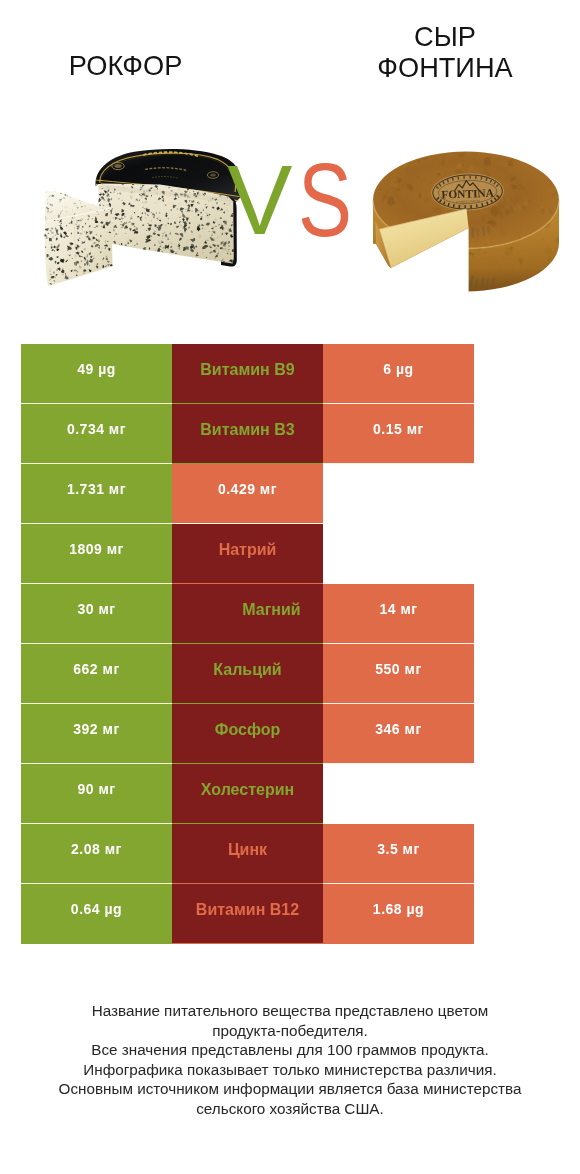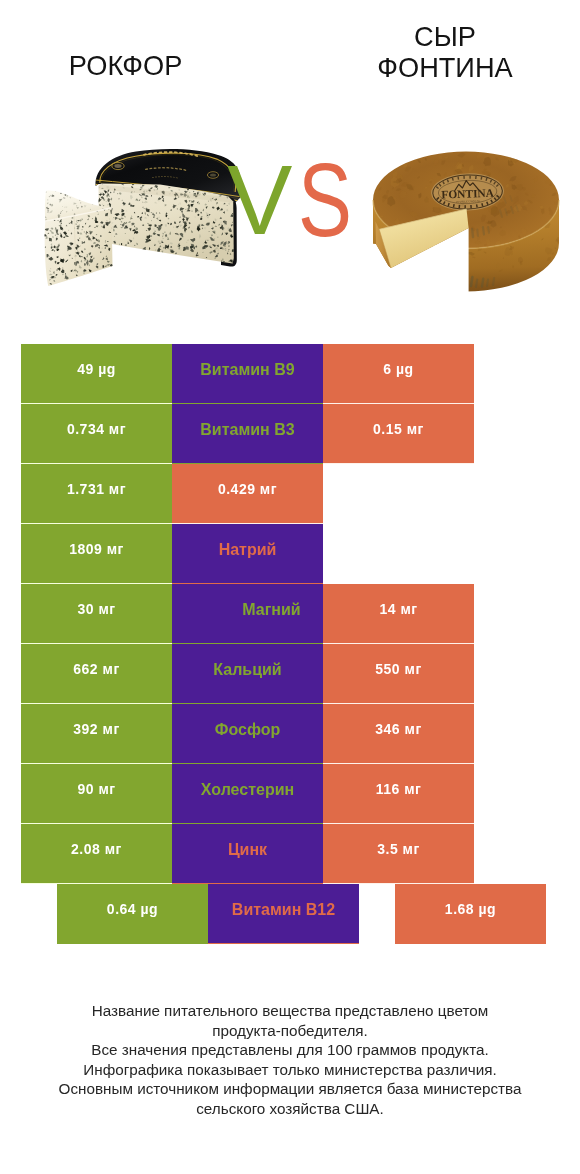--- a/index.html
+++ b/index.html
@@ -18,22 +18,22 @@
   .cheese{position:absolute;}
   #cheese-left{left:30px;top:140px;}
   #cheese-right{left:368px;top:145px;}
 
   .table{position:absolute;left:21px;top:344px;width:537px;}
   .trow{display:flex;height:60px;}
   .cell{width:151px;height:60px;display:flex;align-items:center;justify-content:center;
         font-size:14px;font-weight:700;letter-spacing:0.5px;padding-bottom:10px;}
   .cell.lv{background:#82a62f;color:#fff;border-bottom:1px solid #f6ffdd;}
   .cell.rv{background:#e06b48;color:#fff;border-bottom:1px solid #fff2ea;}
-  .cell.nu{background:#4c1d95;font-size:16px;letter-spacing:0;padding-bottom:8px;}
-  .trow:last-child .cell.lv,.trow:last-child .cell.rv{border-bottom:none;margin-left:36px;}
+  .cell.nu{background:#7f1d1d;font-size:16px;letter-spacing:0;padding-bottom:8px;}
+  .trow:last-child .cell.lv,.trow:last-child .cell.rv{border-bottom:none;}
 
   .footnote{position:absolute;left:0;top:1001px;width:580px;text-align:center;
             font-size:15.25px;line-height:19.6px;color:#262626;}
 </style>
 </head>
 <body>
 
 <div class="page">
 
   <div class="product-title" id="title-left">РОКФОР</div>
@@ -2516,21 +2516,20 @@
         <div class="cell rv">550 мг</div>
       </div>
       <div class="trow">
         <div class="cell lv">392 мг</div>
         <div class="cell nu" style="color: rgb(130, 166, 47); border-bottom: 1px solid rgb(130, 166, 47);">Фосфор</div>
         <div class="cell rv">346 мг</div>
       </div>
       <div class="trow">
         <div class="cell lv">90 мг</div>
         <div class="cell nu" style="color: rgb(130, 166, 47); border-bottom: 1px solid rgb(130, 166, 47);">Холестерин</div>
-        <div class="cell rv">116 мг</div>
       </div>
       <div class="trow">
         <div class="cell lv">2.08 мг</div>
         <div class="cell nu" style="color: rgb(224, 107, 72); border-bottom: 1px solid rgb(224, 107, 72);">Цинк</div>
         <div class="cell rv">3.5 мг</div>
       </div>
       <div class="trow">
         <div class="cell lv">0.64 µg</div>
         <div class="cell nu" style="color: rgb(224, 107, 72); border-bottom: 1px solid rgb(224, 107, 72);">Витамин B12</div>
         <div class="cell rv">1.68 µg</div>

